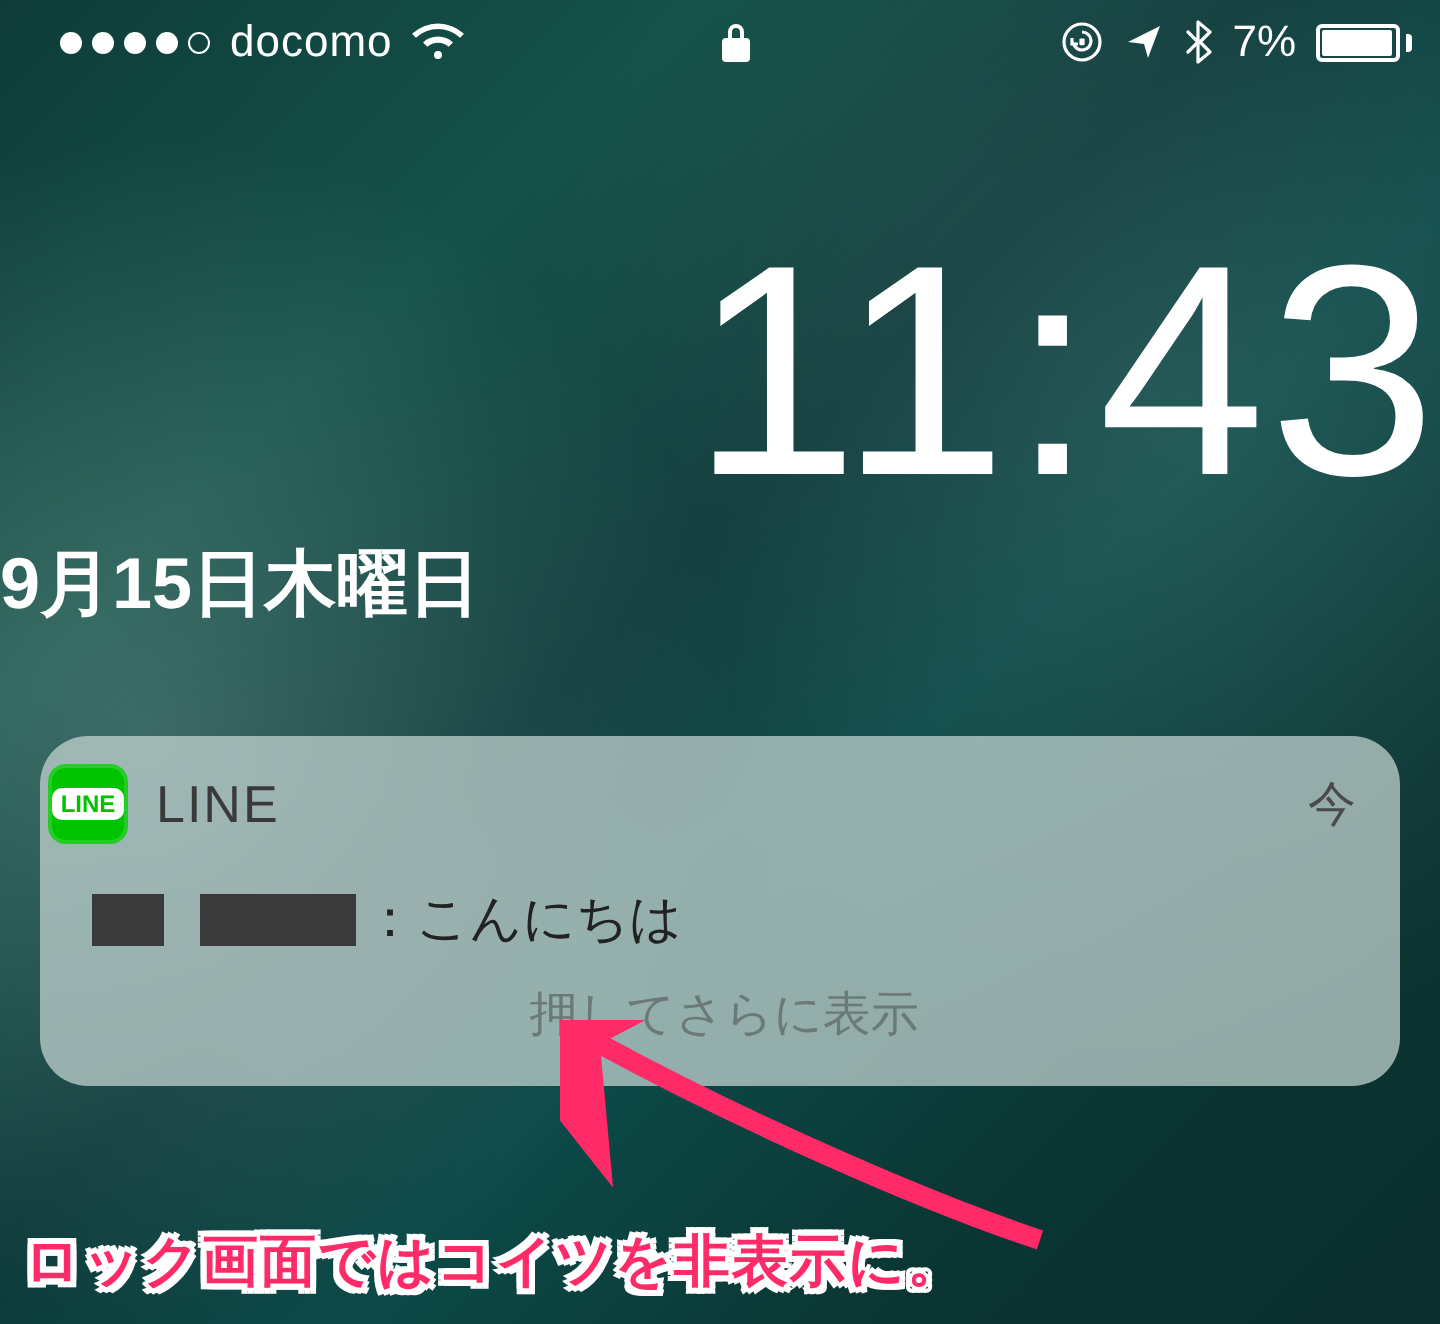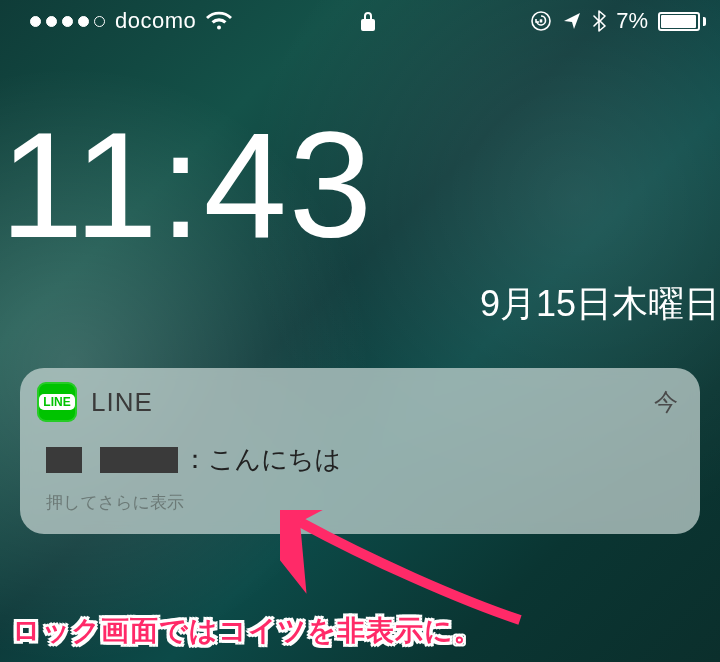--- a/index.html
+++ b/index.html
@@ -28,62 +28,62 @@
   .dot.filled { background: #fff; }
   .carrier { font-size: 22px; letter-spacing: 0.5px; }
   .icon-svg { display: block; }
   .battery-wrap { display: flex; align-items: center; gap: 3px; }
   .battery-body { width: 42px; height: 19px; border: 2px solid #fff; border-radius: 3px; position: relative; }
   .battery-fill { position: absolute; left: 1px; top: 1px; bottom: 1px; width: 92%; background: #fff; border-radius: 1px; }
   .battery-cap { width: 3px; height: 9px; background: #fff; border-radius: 0 2px 2px 0; }
   
   .clock {
     position: absolute; top: 110px; left: 0; right: 0;
-    color: #fff; text-align: left;
+    color: #fff; text-align: right;
     font-weight: 200;
     font-size: 150px; line-height: 1;
     letter-spacing: 2px;
   }
   .date {
-    position: absolute; top: 280px; left: 0; right: 0;
-    color: #fff; text-align: right;
-    font-size: 36px; font-weight: 400;
+    position: absolute; top: 268px; left: 0; right: 0;
+    color: #fff; text-align: left;
+    font-size: 36px; font-weight: 700;
   }
   
   .notif {
     position: absolute; left: 20px; right: 20px; top: 368px;
     border-radius: 24px;
     background: rgba(200, 215, 212, 0.72);
     backdrop-filter: blur(6px);
     overflow: hidden;
   }
   .notif-header {
     display: flex; align-items: center; gap: 14px;
-    padding: 14px 22px 8px 17px;
+    padding: 14px 22px 8px 4px;
   }
   .app-icon {
     width: 40px; height: 40px; border-radius: 9px;
     background: #00c300;
     display: flex; align-items: center; justify-content: center;
     box-shadow: inset 0 0 0 2px rgba(255,255,255,0.15);
   }
   .app-badge {
     font-size: 12px; font-weight: 700; color: #00c300;
     background: #fff; border-radius: 5px; padding: 2px 4px;
     line-height: 1;
   }
   .app-name { font-size: 26px; color: #3a3a3a; flex: 1; letter-spacing: 1px; }
   .notif-time { font-size: 24px; color: #4a4a4a; }
   .notif-body { padding: 12px 22px 8px 26px; }
   .msg-line { display: flex; align-items: center; gap: 4px; font-size: 26px; color: #222; }
   .redact { display: inline-block; height: 26px; background: #3a3a3a; }
   .redact.a { width: 36px; }
   .redact.gap { width: 10px; background: transparent; }
   .redact.b { width: 78px; }
-  .notif-hint { padding: 6px 22px 20px 26px; font-size: 17px; color: #6c7a77; }
+  .notif-hint { padding: 6px 22px 20px 26px; font-size: 24px; color: #6c7a77; text-align: center; }
   
   .arrow {
     position: absolute; left: 280px; top: 510px;
     width: 260px; height: 120px; pointer-events: none;
   }
   
   .caption {
     position: absolute; left: 0; right: 0; bottom: 0;
     padding: 10px 12px 12px 12px;
     color: #ff2a68;

